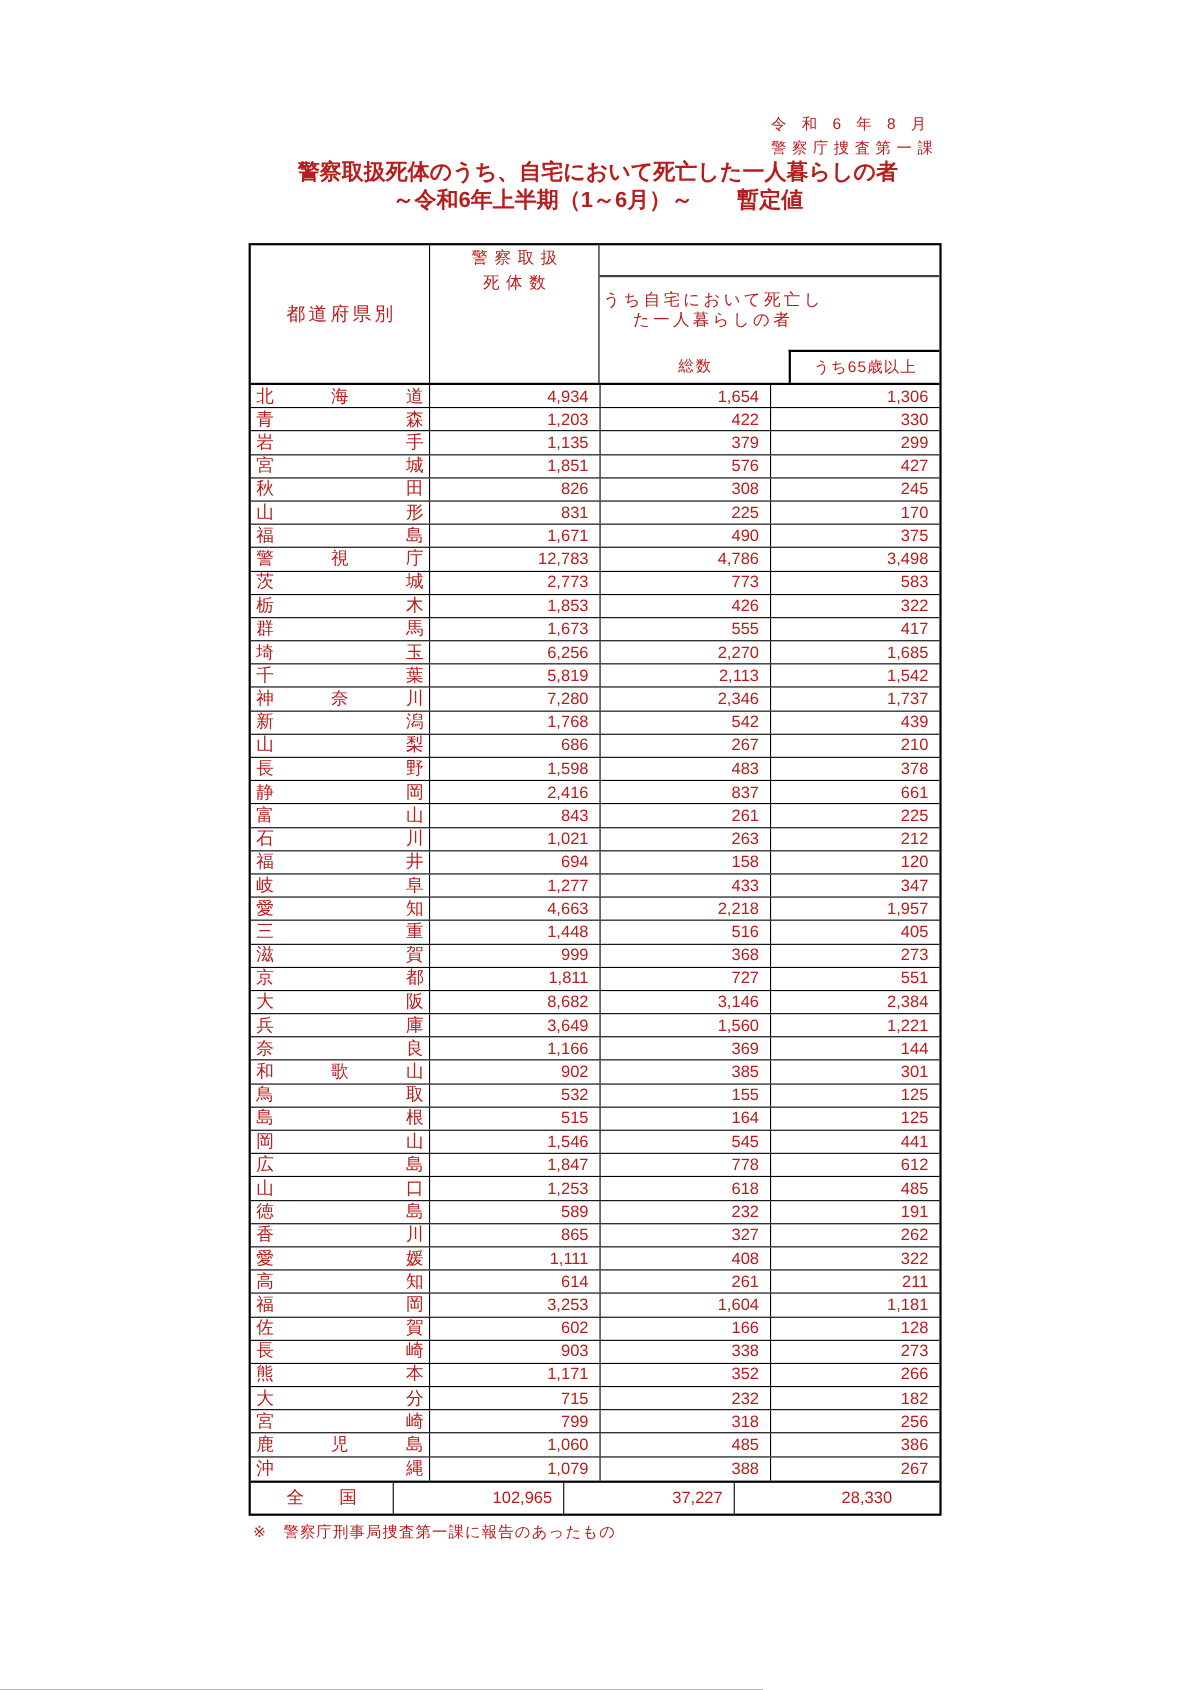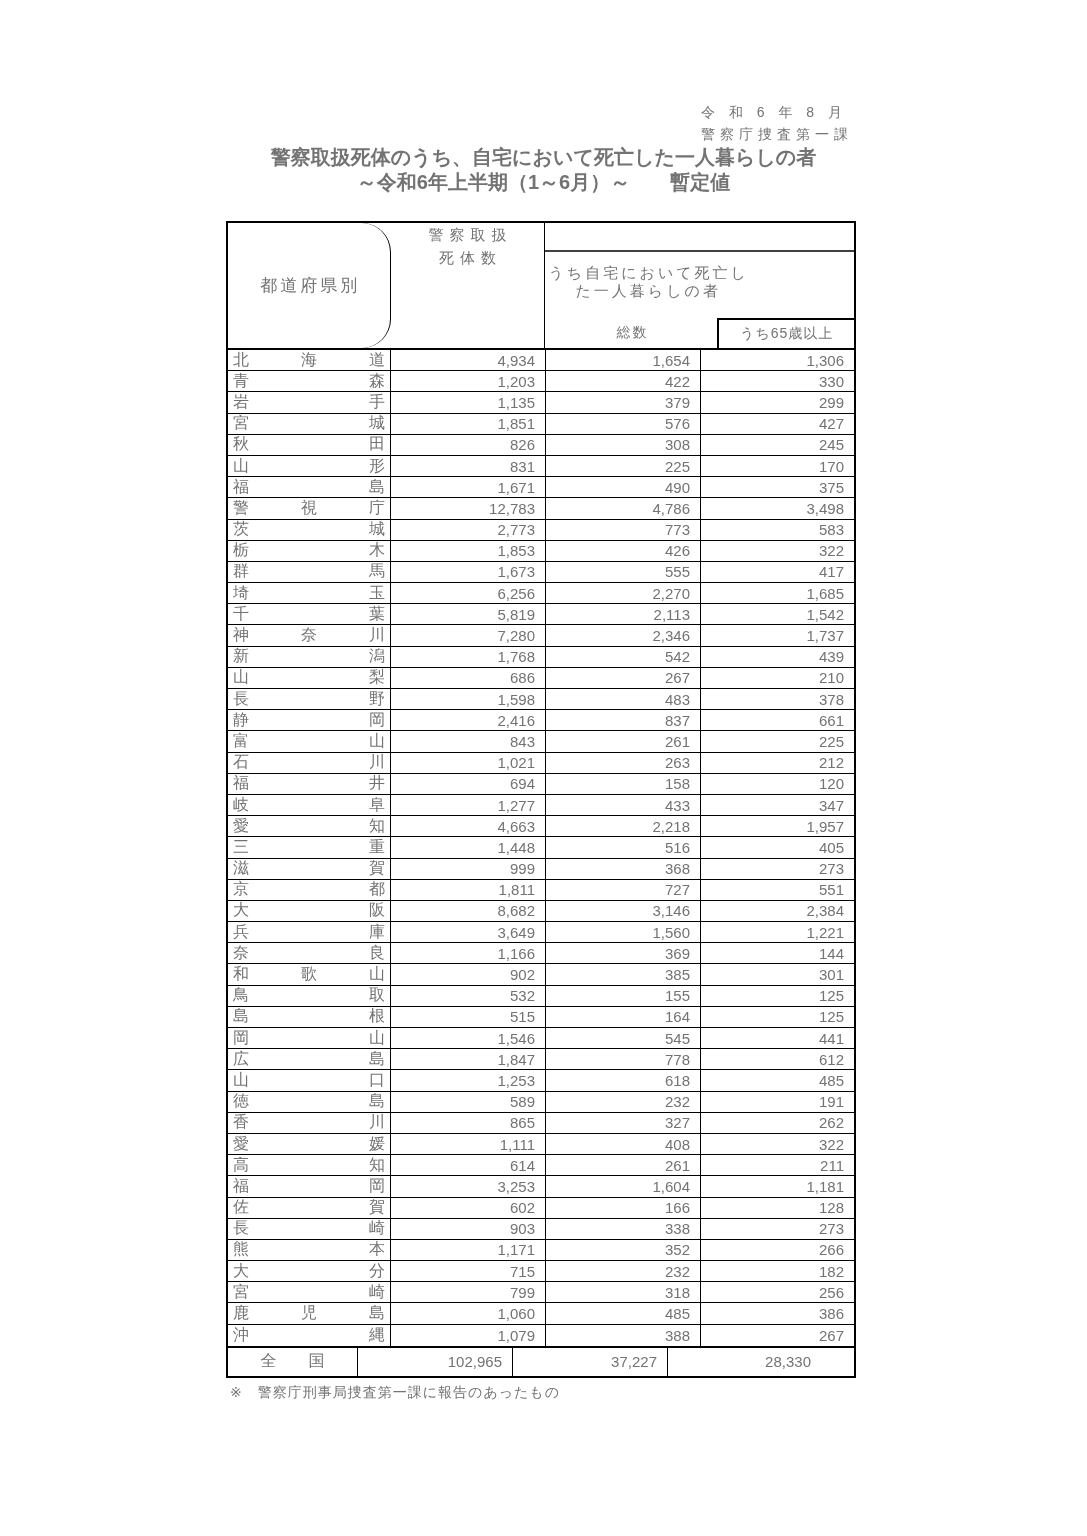--- a/index.html
+++ b/index.html
@@ -1,21 +1,21 @@
 <!DOCTYPE html>
 <html lang="ja"><head>
 <meta charset="utf-8">
 <style>
   html,body{margin:0;padding:0;background:#888;}
   .page{
     position:relative;
     width:1087px;height:1536px;
     margin:0 auto;
     background:#ffffff;
-    color:#737373;
+    color:#b91c1c;
     font-family:"Liberation Sans","DejaVu Sans",sans-serif;
     overflow:hidden;
   }
   
   .doc-meta{
     position:absolute;left:701px;top:101px;
     font-size:14px;line-height:22px;letter-spacing:5px;
     white-space:nowrap;
   }
   
@@ -30,21 +30,21 @@
     position:absolute;left:226px;top:221px;width:630px;
     border:2px solid #000;
     box-sizing:border-box;
     background:#fff;
   }
   .stats-table *{box-sizing:border-box;}
   .thead{display:flex;height:127px;border-bottom:2px solid #000;}
   .th-pref{
     width:163px;border-right:1px solid #000;
     display:flex;align-items:center;justify-content:center;
-    font-size:17px;letter-spacing:3px;text-indent:3px;border-radius:29px;
+    font-size:17px;letter-spacing:3px;text-indent:3px;
   }
   .th-bodies{
     width:155px;border-right:1px solid #000;
     display:flex;flex-direction:column;align-items:center;justify-content:flex-start;
     font-size:15px;line-height:23px;letter-spacing:6px;text-indent:6px;
   }
   .th-group{width:309px;position:relative;}
   .group-box{
     position:absolute;left:0;right:0;top:27px;bottom:0;
     border-top:2px solid #404040;

